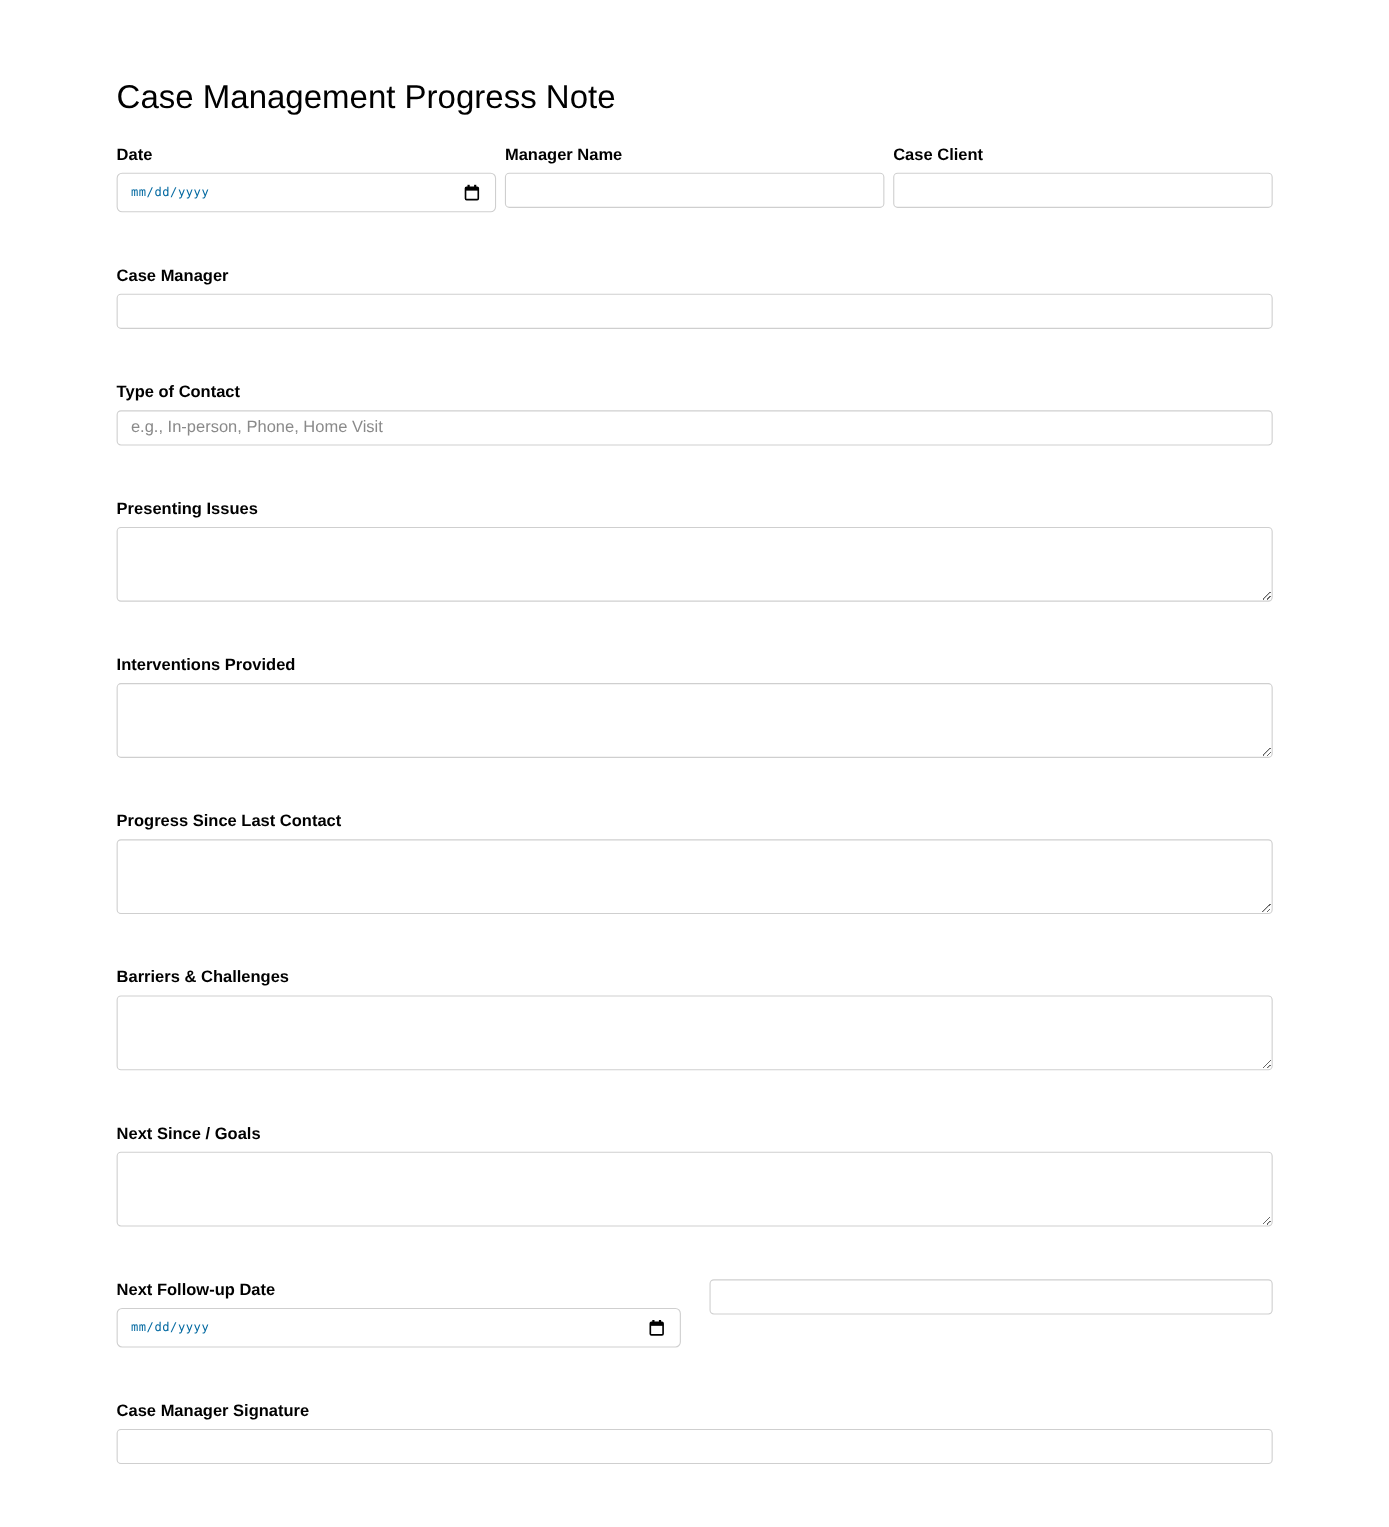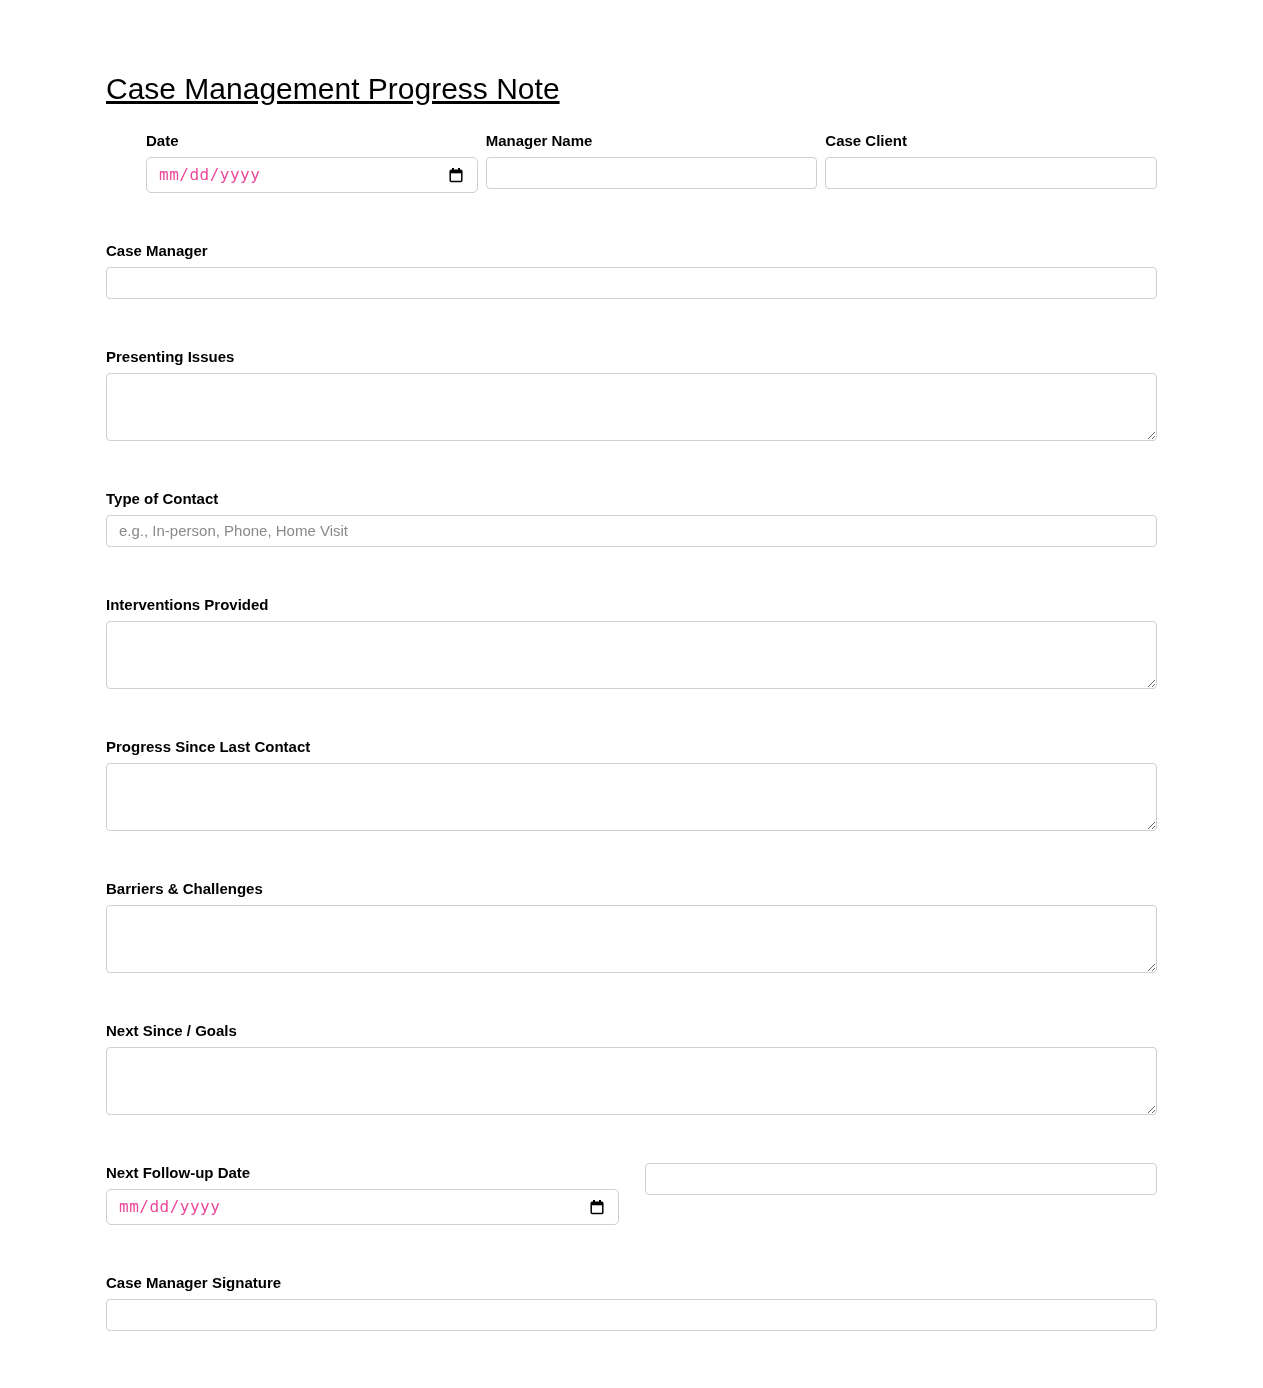--- a/index.html
+++ b/index.html
@@ -15,29 +15,27 @@
     min-height: 1388px;
     padding: 72px 106px 110px 106px;
     background: #ffffff;
   }
   h1.page-title {
     font-size: 30px;
     font-weight: 400;
     line-height: 1.15;
     margin: 0 0 24px 0;
     letter-spacing: 0;
-    text-decoration: underline;
   }
   .field-group { margin-bottom: 48px; }
   .grid-3 {
     display: grid;
     grid-template-columns: 1fr 1fr 1fr;
     column-gap: 8px;
     margin-bottom: 48px;
-    margin-left: 40px;
   }
   .grid-2 {
     display: grid;
     grid-template-columns: 1fr 1fr;
     column-gap: 26px;
     margin-bottom: 48px;
   }
   .field-label {
     display: block;
     font-size: 15px;
@@ -81,22 +79,22 @@
     width: 100%;
     height: 36px;
     border: 1px solid #cfcfcf;
     border-radius: 5px;
     padding: 0 12px;
     background: #fff;
     cursor: text;
   }
   .date-text {
     font-family: "DejaVu Sans Mono", "Liberation Mono", monospace;
-    font-size: 16px;
-    color: #ec4899;
+    font-size: 11px;
+    color: #0369a1;
     letter-spacing: 0.5px;
   }
   .calendar-icon-wrap {
     display: inline-flex;
     align-items: center;
     justify-content: center;
     width: 18px;
     height: 18px;
     cursor: pointer;
   }
@@ -132,27 +130,27 @@
       <input type="text" class="text-input" style="">
     </div>
   </div>
 
   <div class="field-group">
     <label class="field-label">Case Manager</label>
     <input type="text" class="text-input" style="">
   </div>
 
   <div class="field-group">
-    <label class="field-label">Presenting Issues</label>
-    <textarea class="textarea-input" style=""></textarea>
+    <label class="field-label">Type of Contact</label>
+    <input type="text" class="text-input" placeholder="e.g., In-person, Phone, Home Visit" style="">
   </div>
 
   <div class="field-group">
-    <label class="field-label">Type of Contact</label>
-    <input type="text" class="text-input" placeholder="e.g., In-person, Phone, Home Visit" style="">
+    <label class="field-label">Presenting Issues</label>
+    <textarea class="textarea-input" style=""></textarea>
   </div>
 
   <div class="field-group">
     <label class="field-label">Interventions Provided</label>
     <textarea class="textarea-input" style=""></textarea>
   </div>
 
   <div class="field-group">
     <label class="field-label">Progress Since Last Contact</label>
     <textarea class="textarea-input" style=""></textarea>

